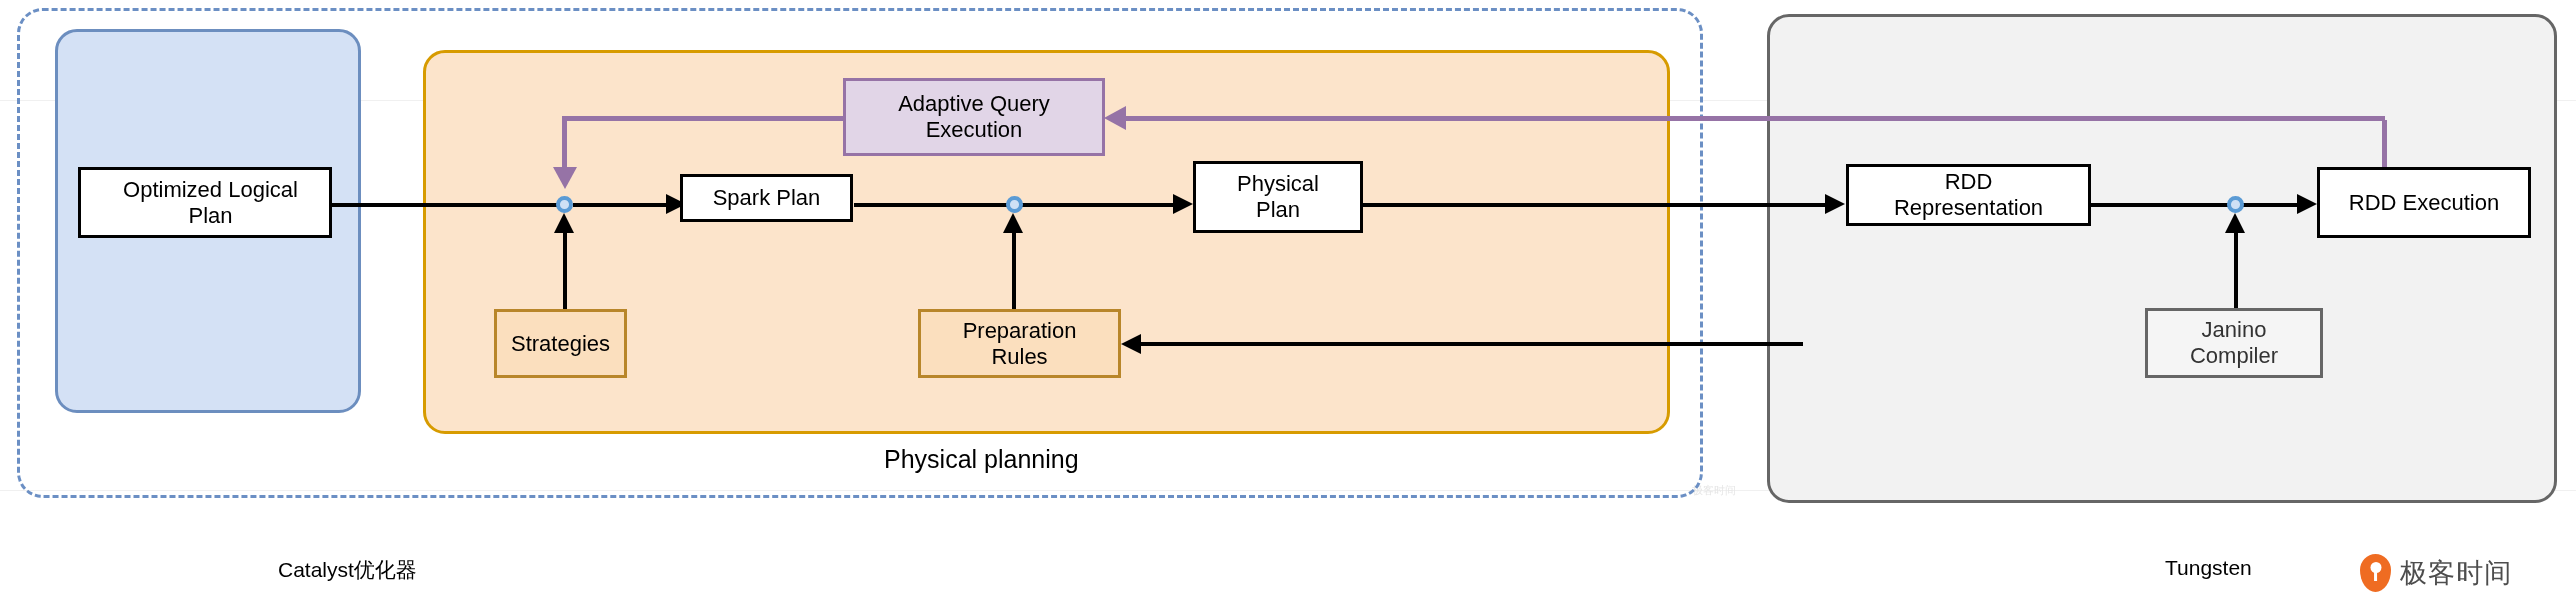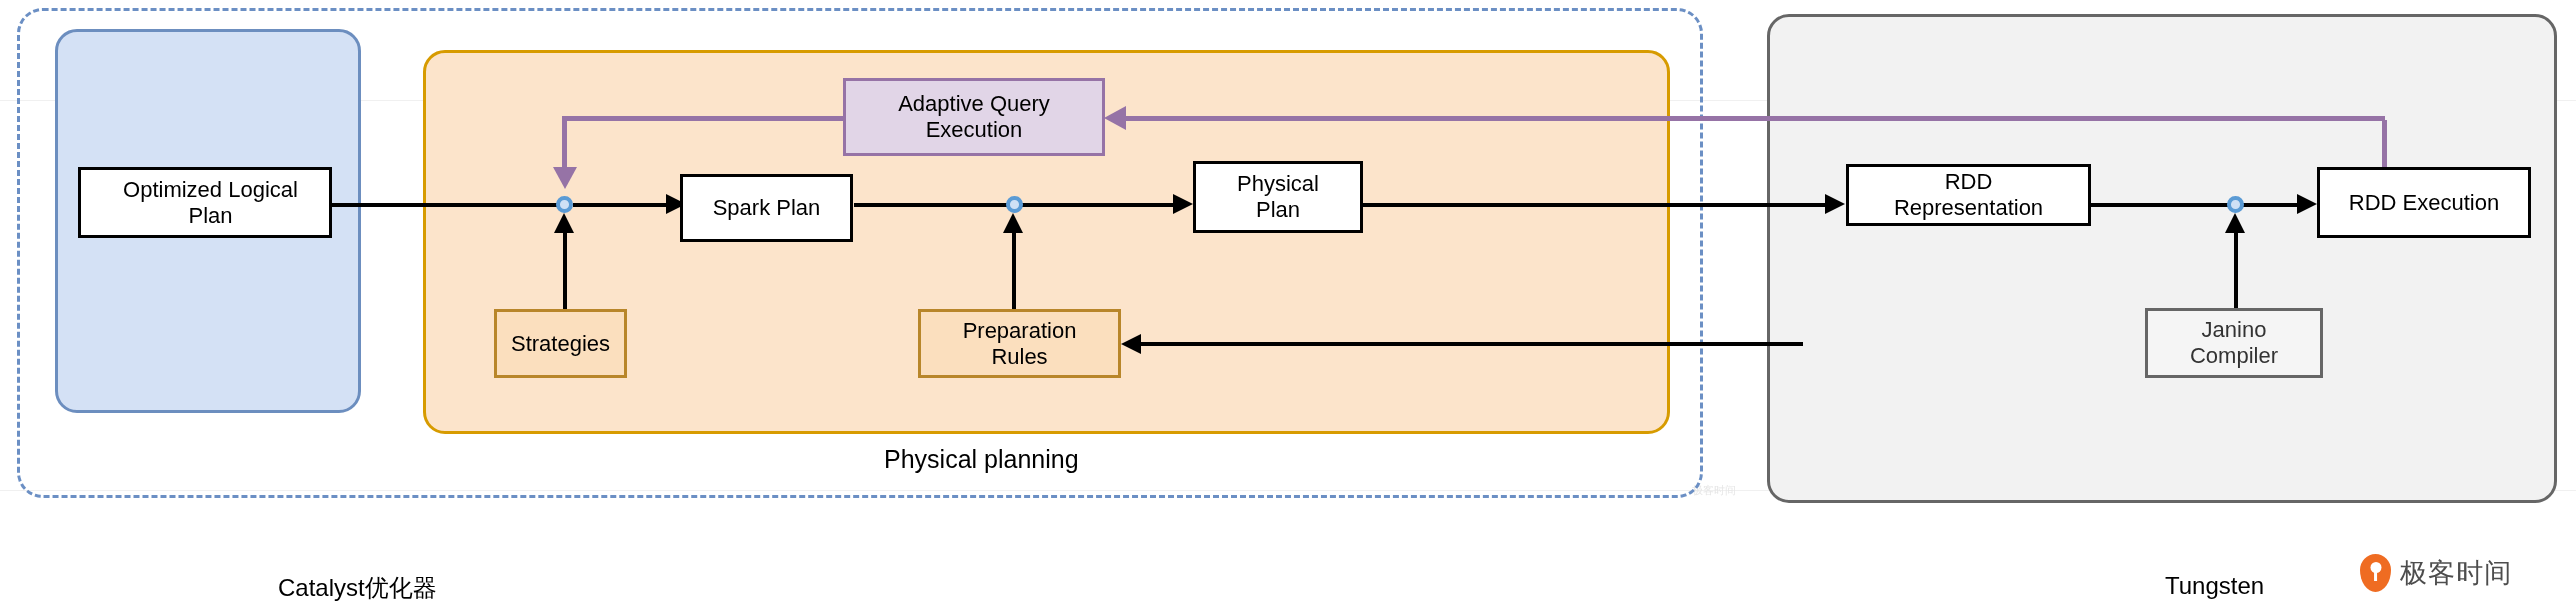--- a/index.html
+++ b/index.html
@@ -56,21 +56,21 @@
   .arrow-left-purple{border-top:12.2px solid transparent;border-bottom:12.2px solid transparent;border-right:22px solid #9673a6;}
 
   .junction{
     position:absolute;width:16.7px;height:16.7px;border-radius:50%;
     background:#cfe0f5;border:4.5px solid #5b9bd5;box-sizing:border-box;
   }
 
   
   .label{position:absolute;color:#000000;white-space:nowrap;}
   .label-section{font-size:25px;}
-  .label-footer{font-size:24px;margin-top:16px;}
+  .label-footer{font-size:21px;}
 
   
   .logo{position:absolute;display:flex;align-items:center;}
   .logo-mark{
     width:31px;height:38px;
     background:#ef6c22;
     border-radius:50% 50% 50% 50% / 42% 42% 58% 58%;
     position:relative;
     margin-right:9px;
   }
@@ -153,21 +153,21 @@
   <div class="junction" style="left:556px;top:196px;"></div>
   <div class="junction" style="left:1006px;top:196px;"></div>
   <div class="junction" style="left:2227px;top:196px;"></div>
 
   <div class="node node-black" style="left:78px;top:167px;width:254px;height:71px;padding-left:11px;">Optimized Logical
 Plan</div>
 
   <div class="node node-purple" style="left:843px;top:78px;width:262px;height:78px;">Adaptive Query
 Execution</div>
 
-  <div class="node node-black" style="left:680px;top:174px;width:173px;height:68px;">Spark Plan</div>
+  <div class="node node-black" style="left:680px;top:174px;width:173px;height:48px;">Spark Plan</div>
 
   <div class="node node-black" style="left:1193px;top:161px;width:170px;height:72px;">Physical
 Plan</div>
 
   <div class="node node-orange" style="left:494px;top:309px;width:133px;height:69px;">Strategies</div>
 
   <div class="node node-orange" style="left:918px;top:309px;width:203px;height:69px;">Preparation
 Rules</div>
 
   <div class="node node-black" style="left:1846px;top:164px;width:245px;height:62px;">RDD

